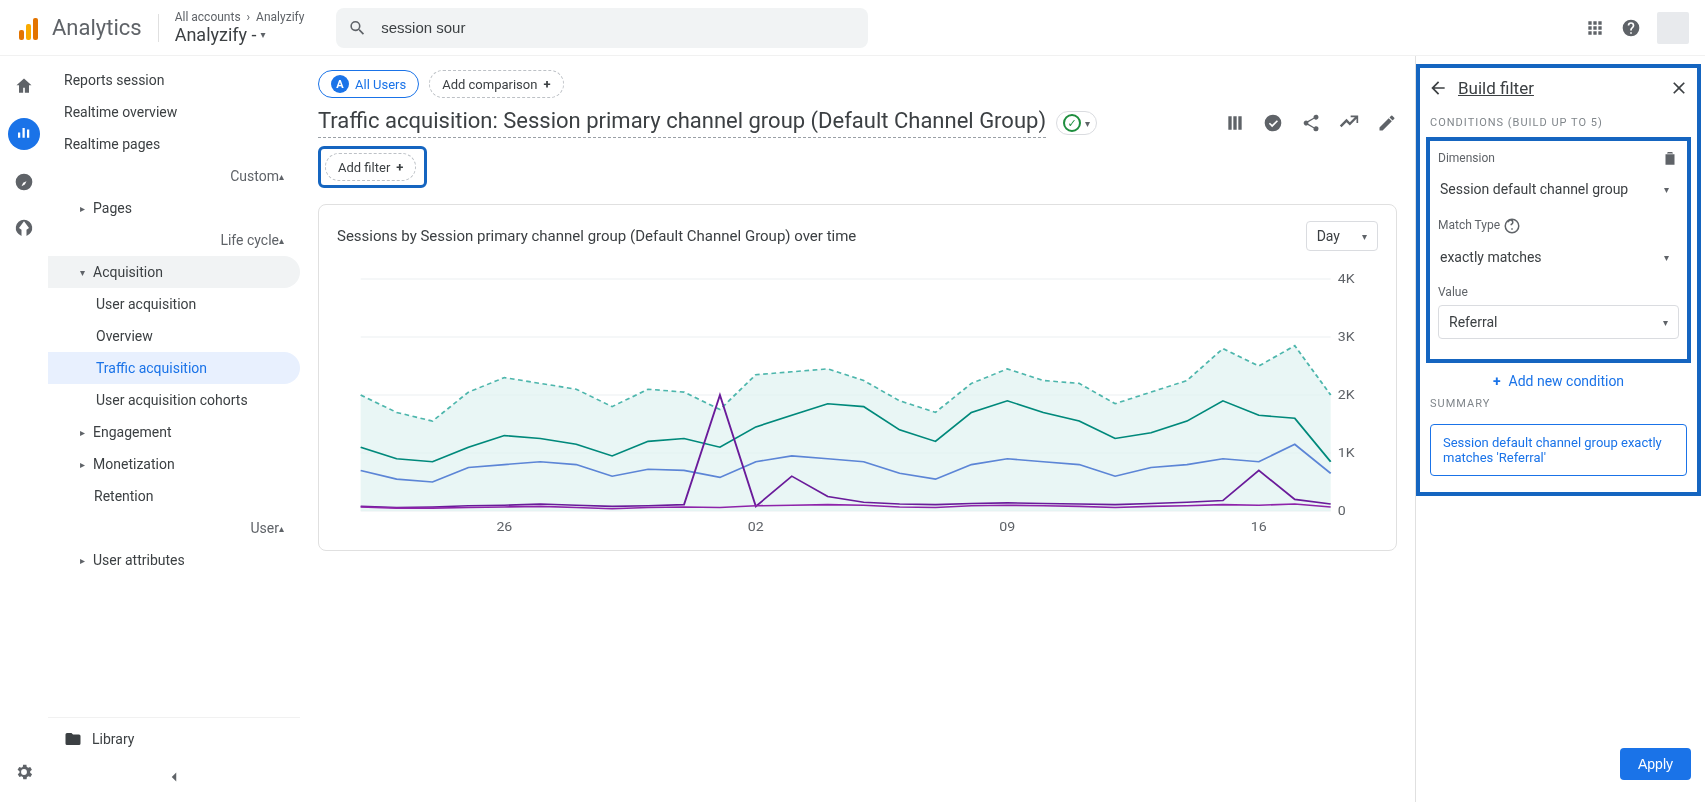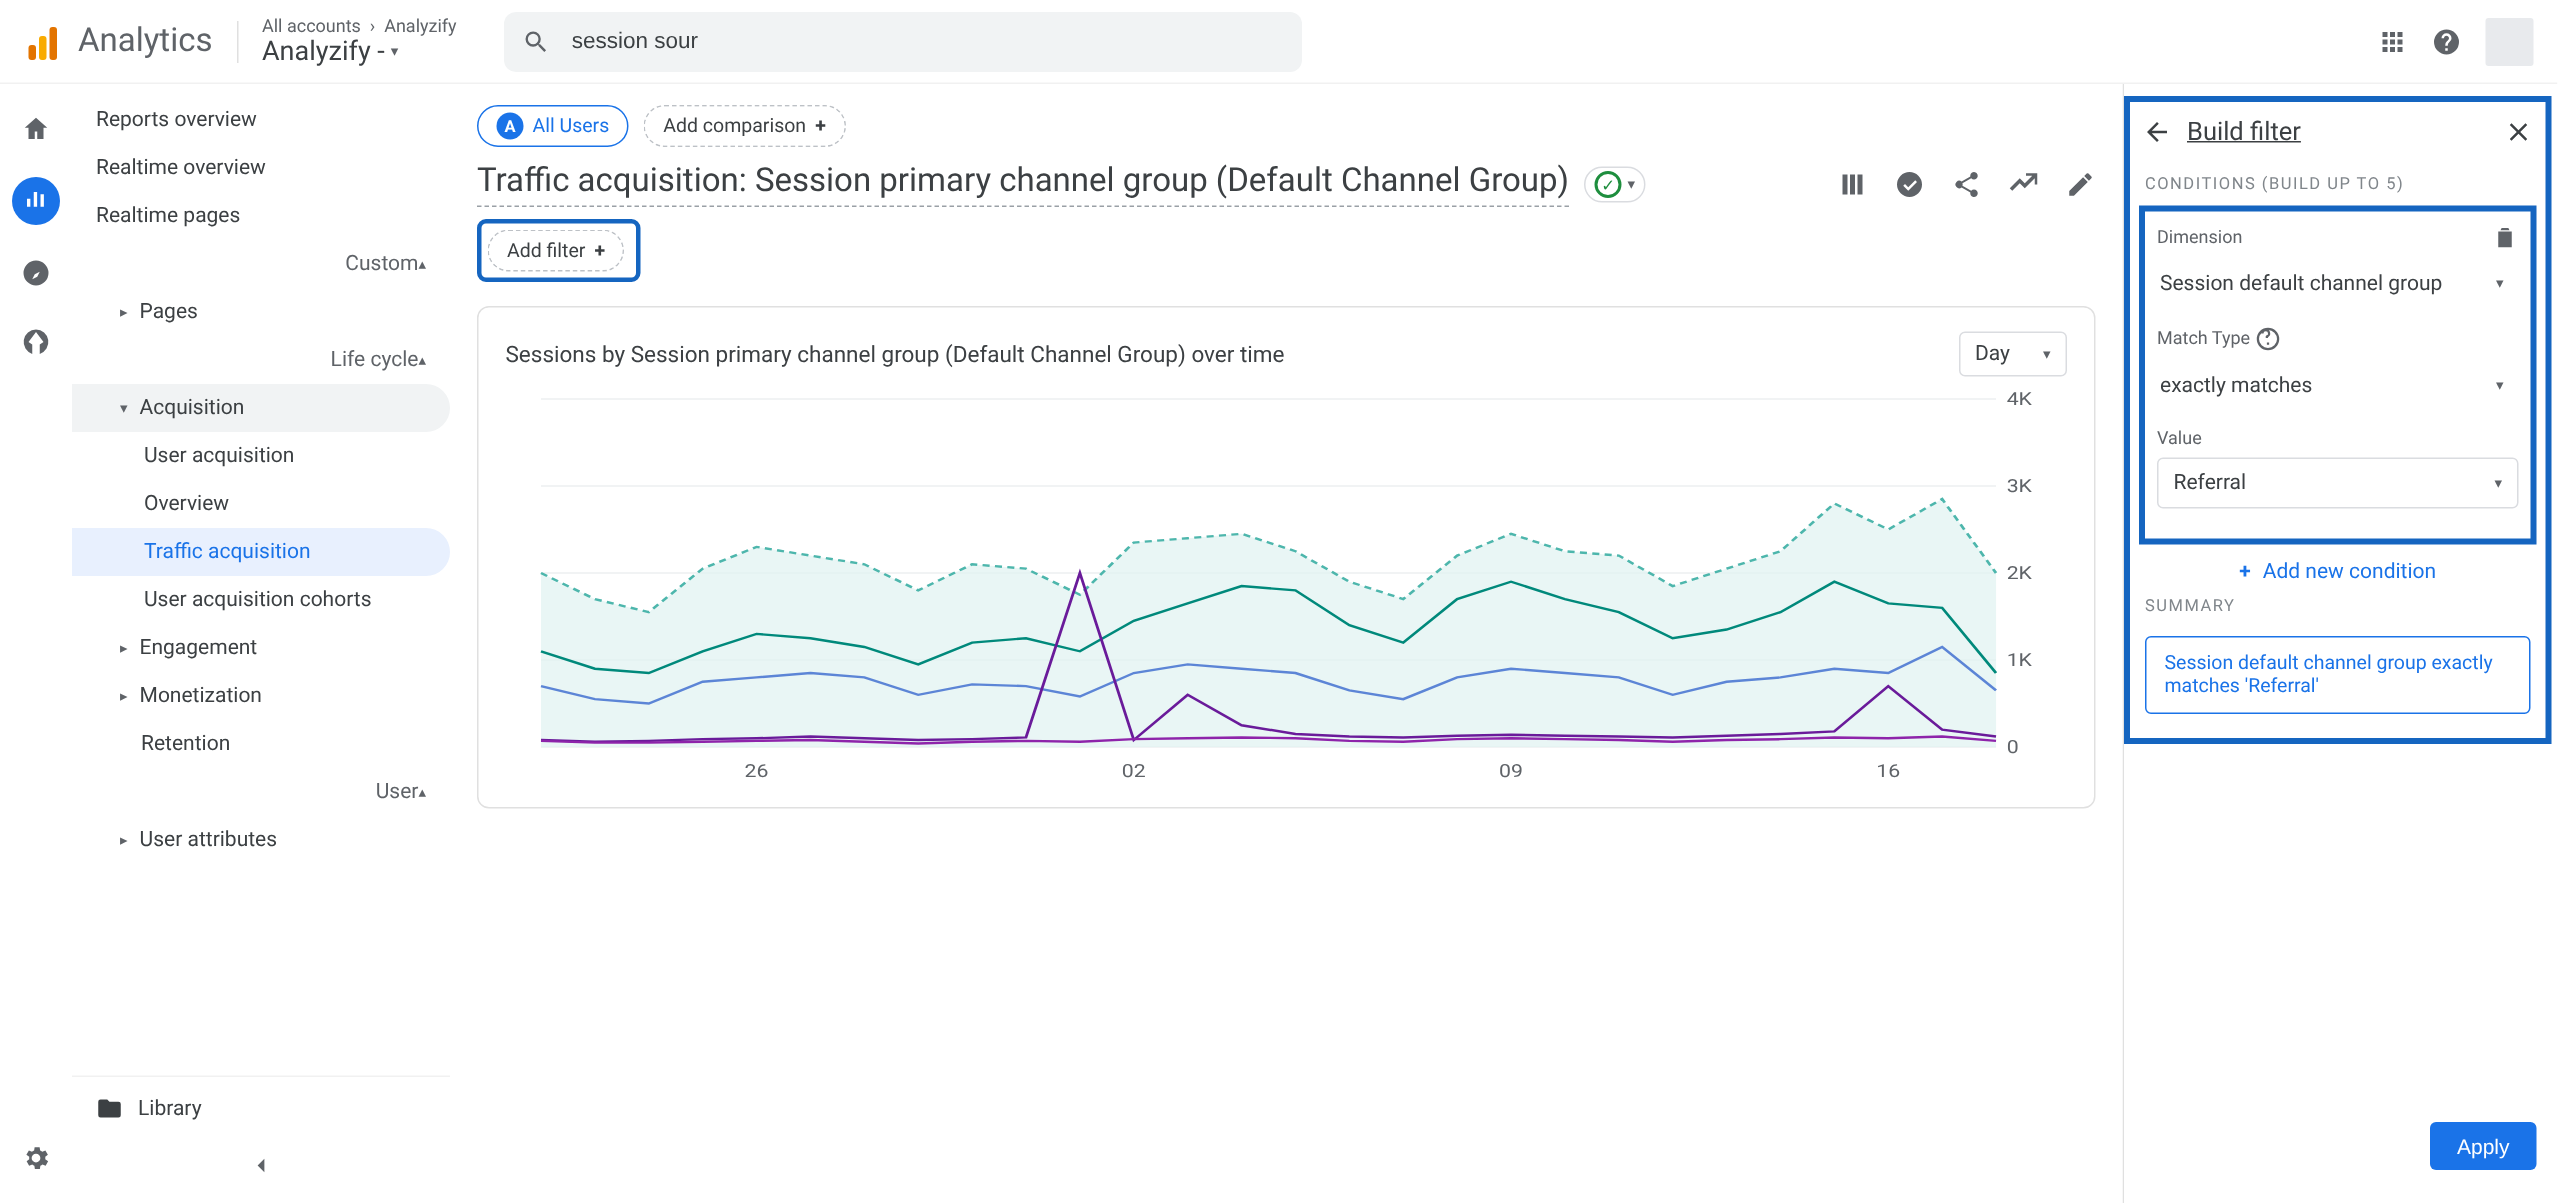--- a/index.html
+++ b/index.html
@@ -43,21 +43,21 @@
   .plus { font-weight:bold; }
   .titlebar { display:flex; align-items:center; padding:4px 10px 8px; gap:10px; }
   .title { font-size:22px; color:#3c4043; border-bottom:1px dashed #9aa0a6; padding-bottom:4px; }
   .statuschip { display:flex; align-items:center; gap:4px; border:1px solid #dadce0; border-radius:16px; padding:2px 6px; }
   .statuschip .ok { width:18px; height:18px; border:2px solid #1e8e3e; border-radius:50%; display:flex; align-items:center; justify-content:center; color:#1e8e3e; font-size:11px; }
   .tool-icons { margin-left:auto; display:flex; gap:18px; color:#5f6368; }
   .filterrow { padding:0 10px 10px; }
   .addfilter-wrap { border:3px solid #1565c0; border-radius:6px; display:inline-block; padding:4px 8px 4px 4px; }
   .chip.addf { border:1px dashed #bdc1c6; color:#3c4043; }
   .card { border:1px solid #e0e0e0; border-radius:8px; margin:6px 10px; padding:16px 18px 8px; }
-  .card-head { display:flex; align-items:center; justify-content:space-between; margin-bottom:5px; }
+  .card-head { display:flex; align-items:center; justify-content:space-between; margin-bottom:18px; }
   .card-title { font-size:15px; color:#3c4043; }
   .daysel { border:1px solid #dadce0; border-radius:4px; padding:6px 10px; display:inline-flex; align-items:center; gap:22px; color:#3c4043; font-size:14px; }
   .chartwrap { position:relative; }
   svg.chart { width:100%; height:270px; }
   .ylabels { fill:#5f6368; font-size:12px; }
   .xlabels { fill:#5f6368; font-size:12px; text-anchor:middle; }
   .grid { stroke:#eceff1; stroke-width:1; }
   .panel { width:290px; border-left:1px solid #e0e0e0; background:#fff; padding:8px 0px 12px; display:flex; flex-direction:column; }
   .panel-outline { border:4px solid #1565c0; margin:0 4px 0 0; padding:4px 6px 10px 6px; }
   .panel-head { display:flex; align-items:center; gap:10px; padding:6px 2px 14px;text-decoration:underline; }
@@ -140,21 +140,21 @@
         </svg>
       </div>
     <div class="ricon settings">
         <svg class="ic" viewBox="0 0 24 24">
           <path d="M19.4 13a7.8 7.8 0 000-2l2.1-1.6-2-3.5-2.5 1a7.6 7.6 0 00-1.7-1l-.4-2.6h-4l-.4 2.6a7.6 7.6 0 00-1.7 1l-2.5-1-2 3.5L6.6 11a7.8 7.8 0 000 2l-2.1 1.6 2 3.5 2.5-1a7.6 7.6 0 001.7 1l.4 2.6h4l.4-2.6a7.6 7.6 0 001.7-1l2.5 1 2-3.5zM12 15.5A3.5 3.5 0 1115.5 12 3.5 3.5 0 0112 15.5z"></path>
         </svg>
       </div>
   </div>
 
   <div class="sidebar">
-    <div class="side-item">Reports overview</div>
+    <div class="side-item">Reports session</div>
     <div class="side-item">Realtime overview</div>
     <div class="side-item">Realtime pages</div>
 
     <div class="side-item group">
       <span>Custom</span>
       <span class="caretdown">▴</span>
     </div>
     <div class="side-sub">
       <span class="caret">▸</span>
       <span>Pages</span>

